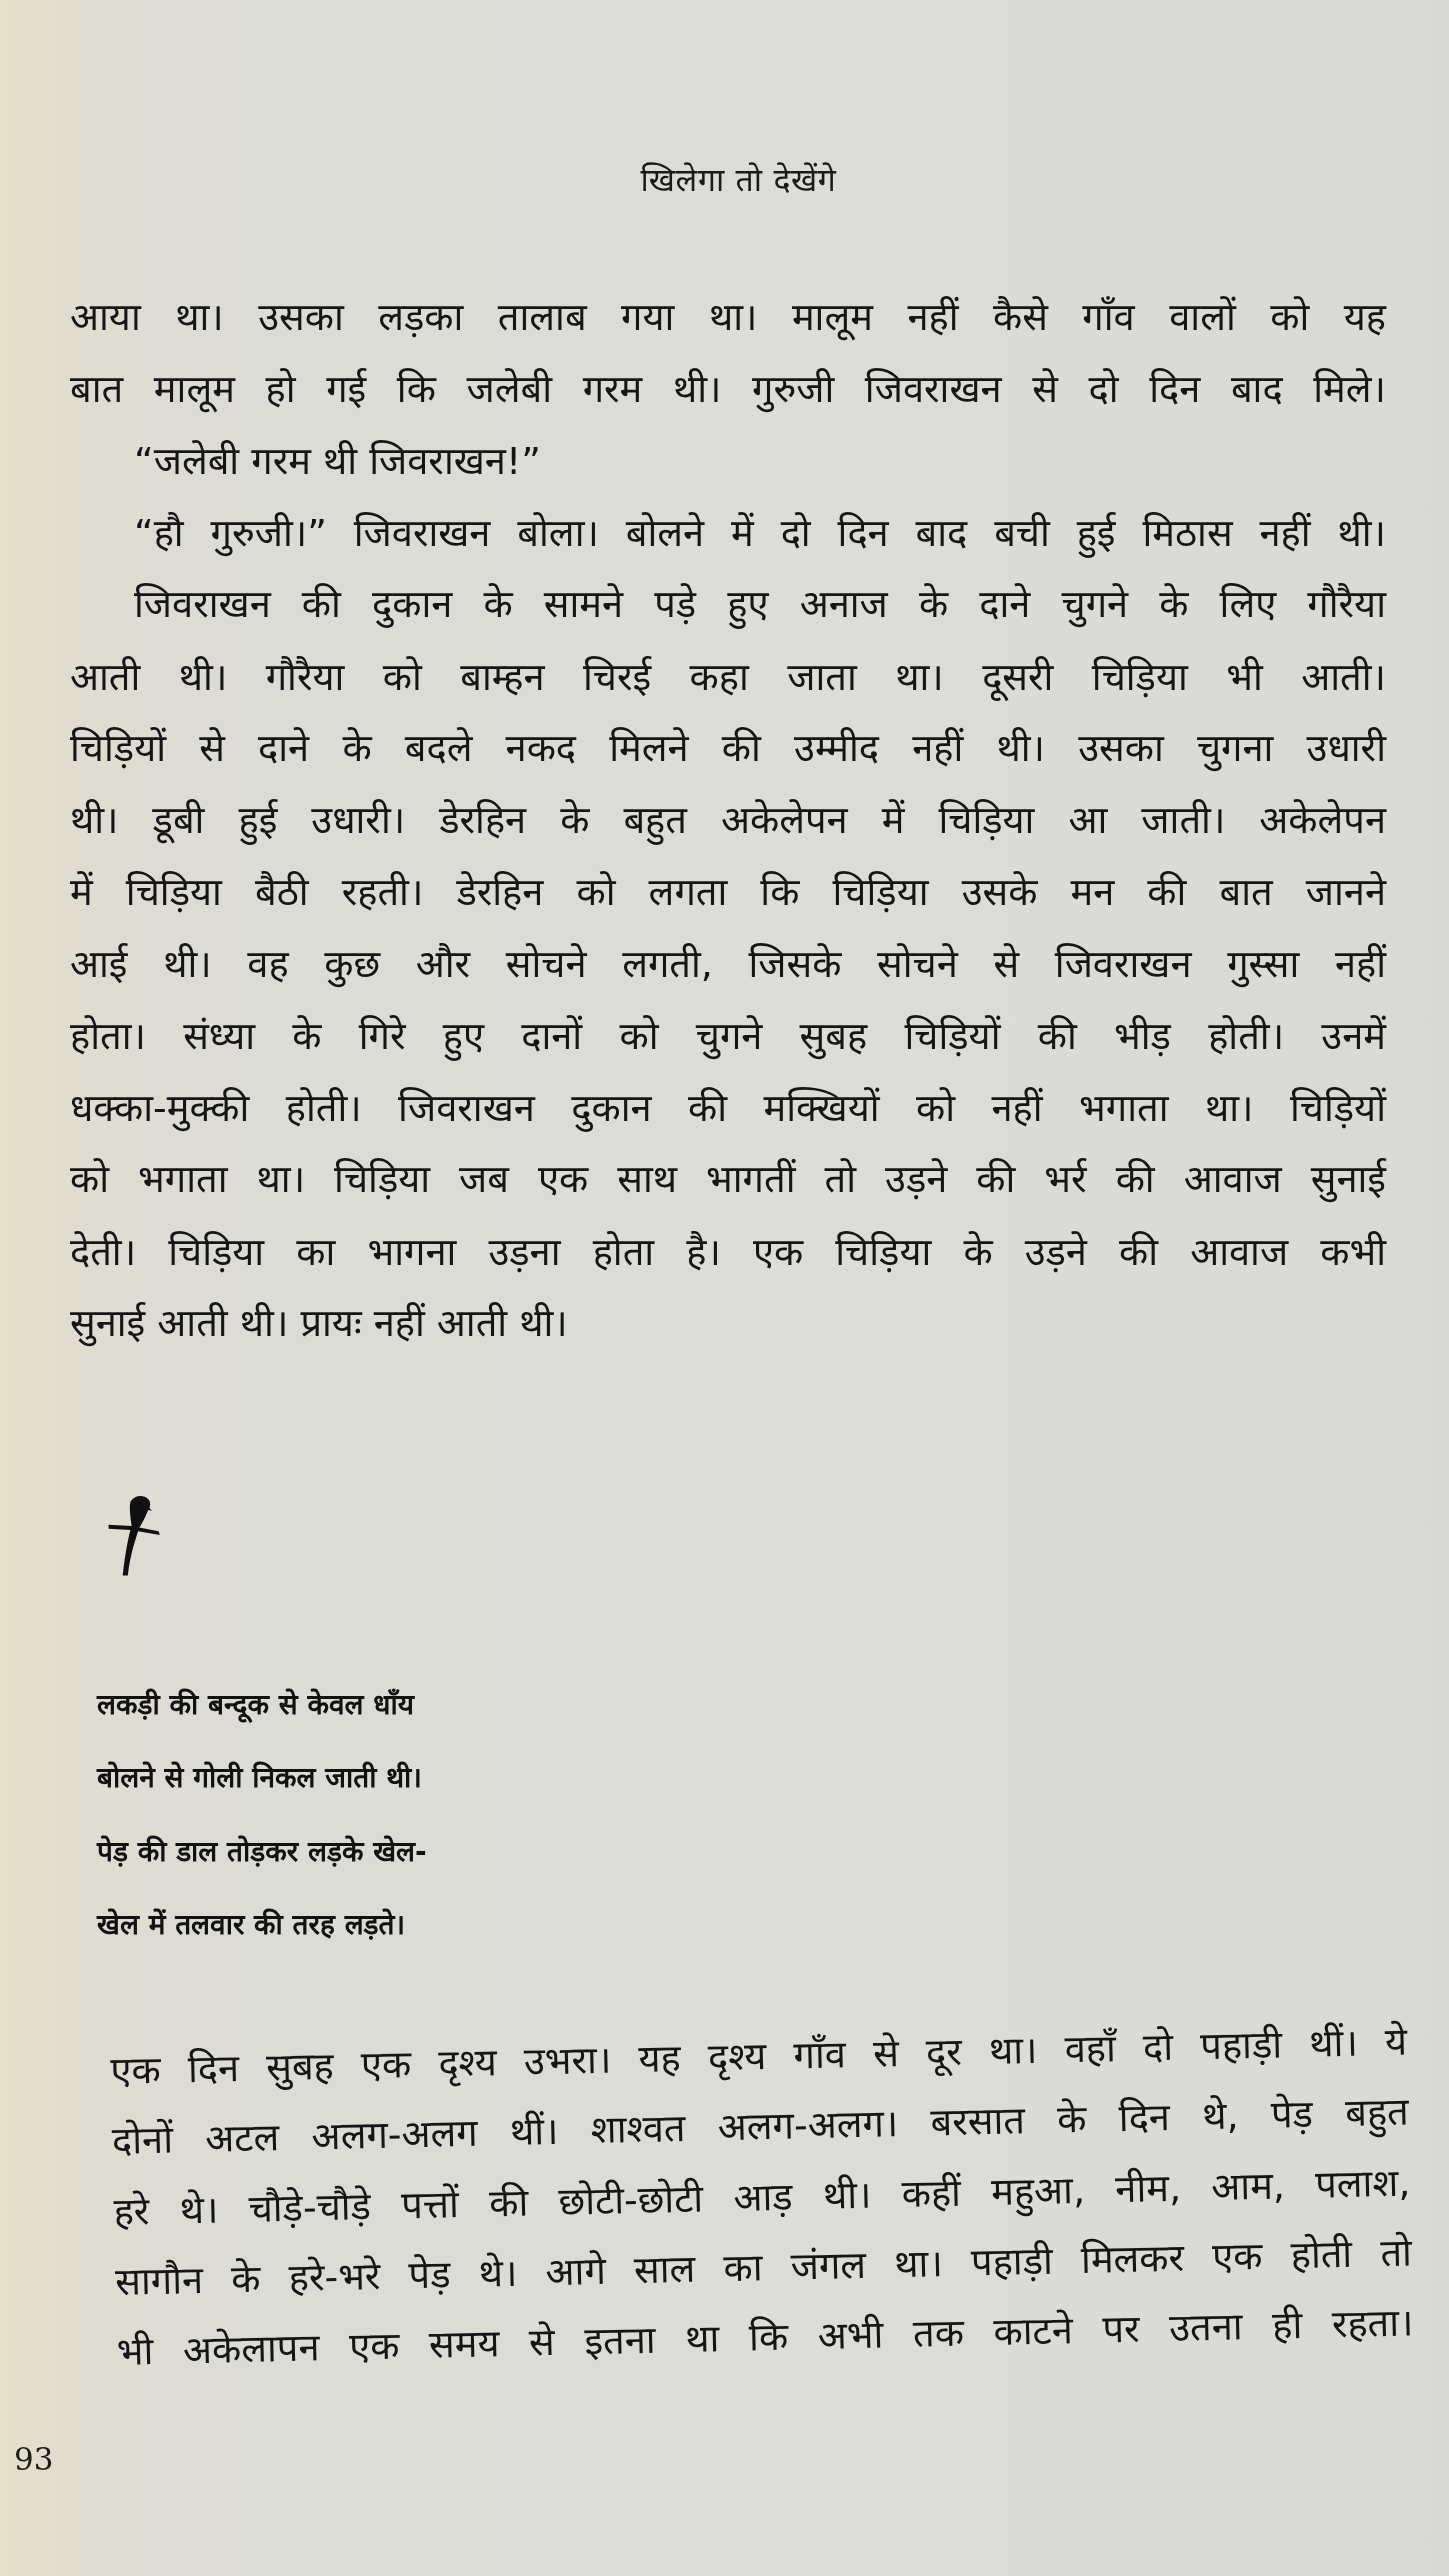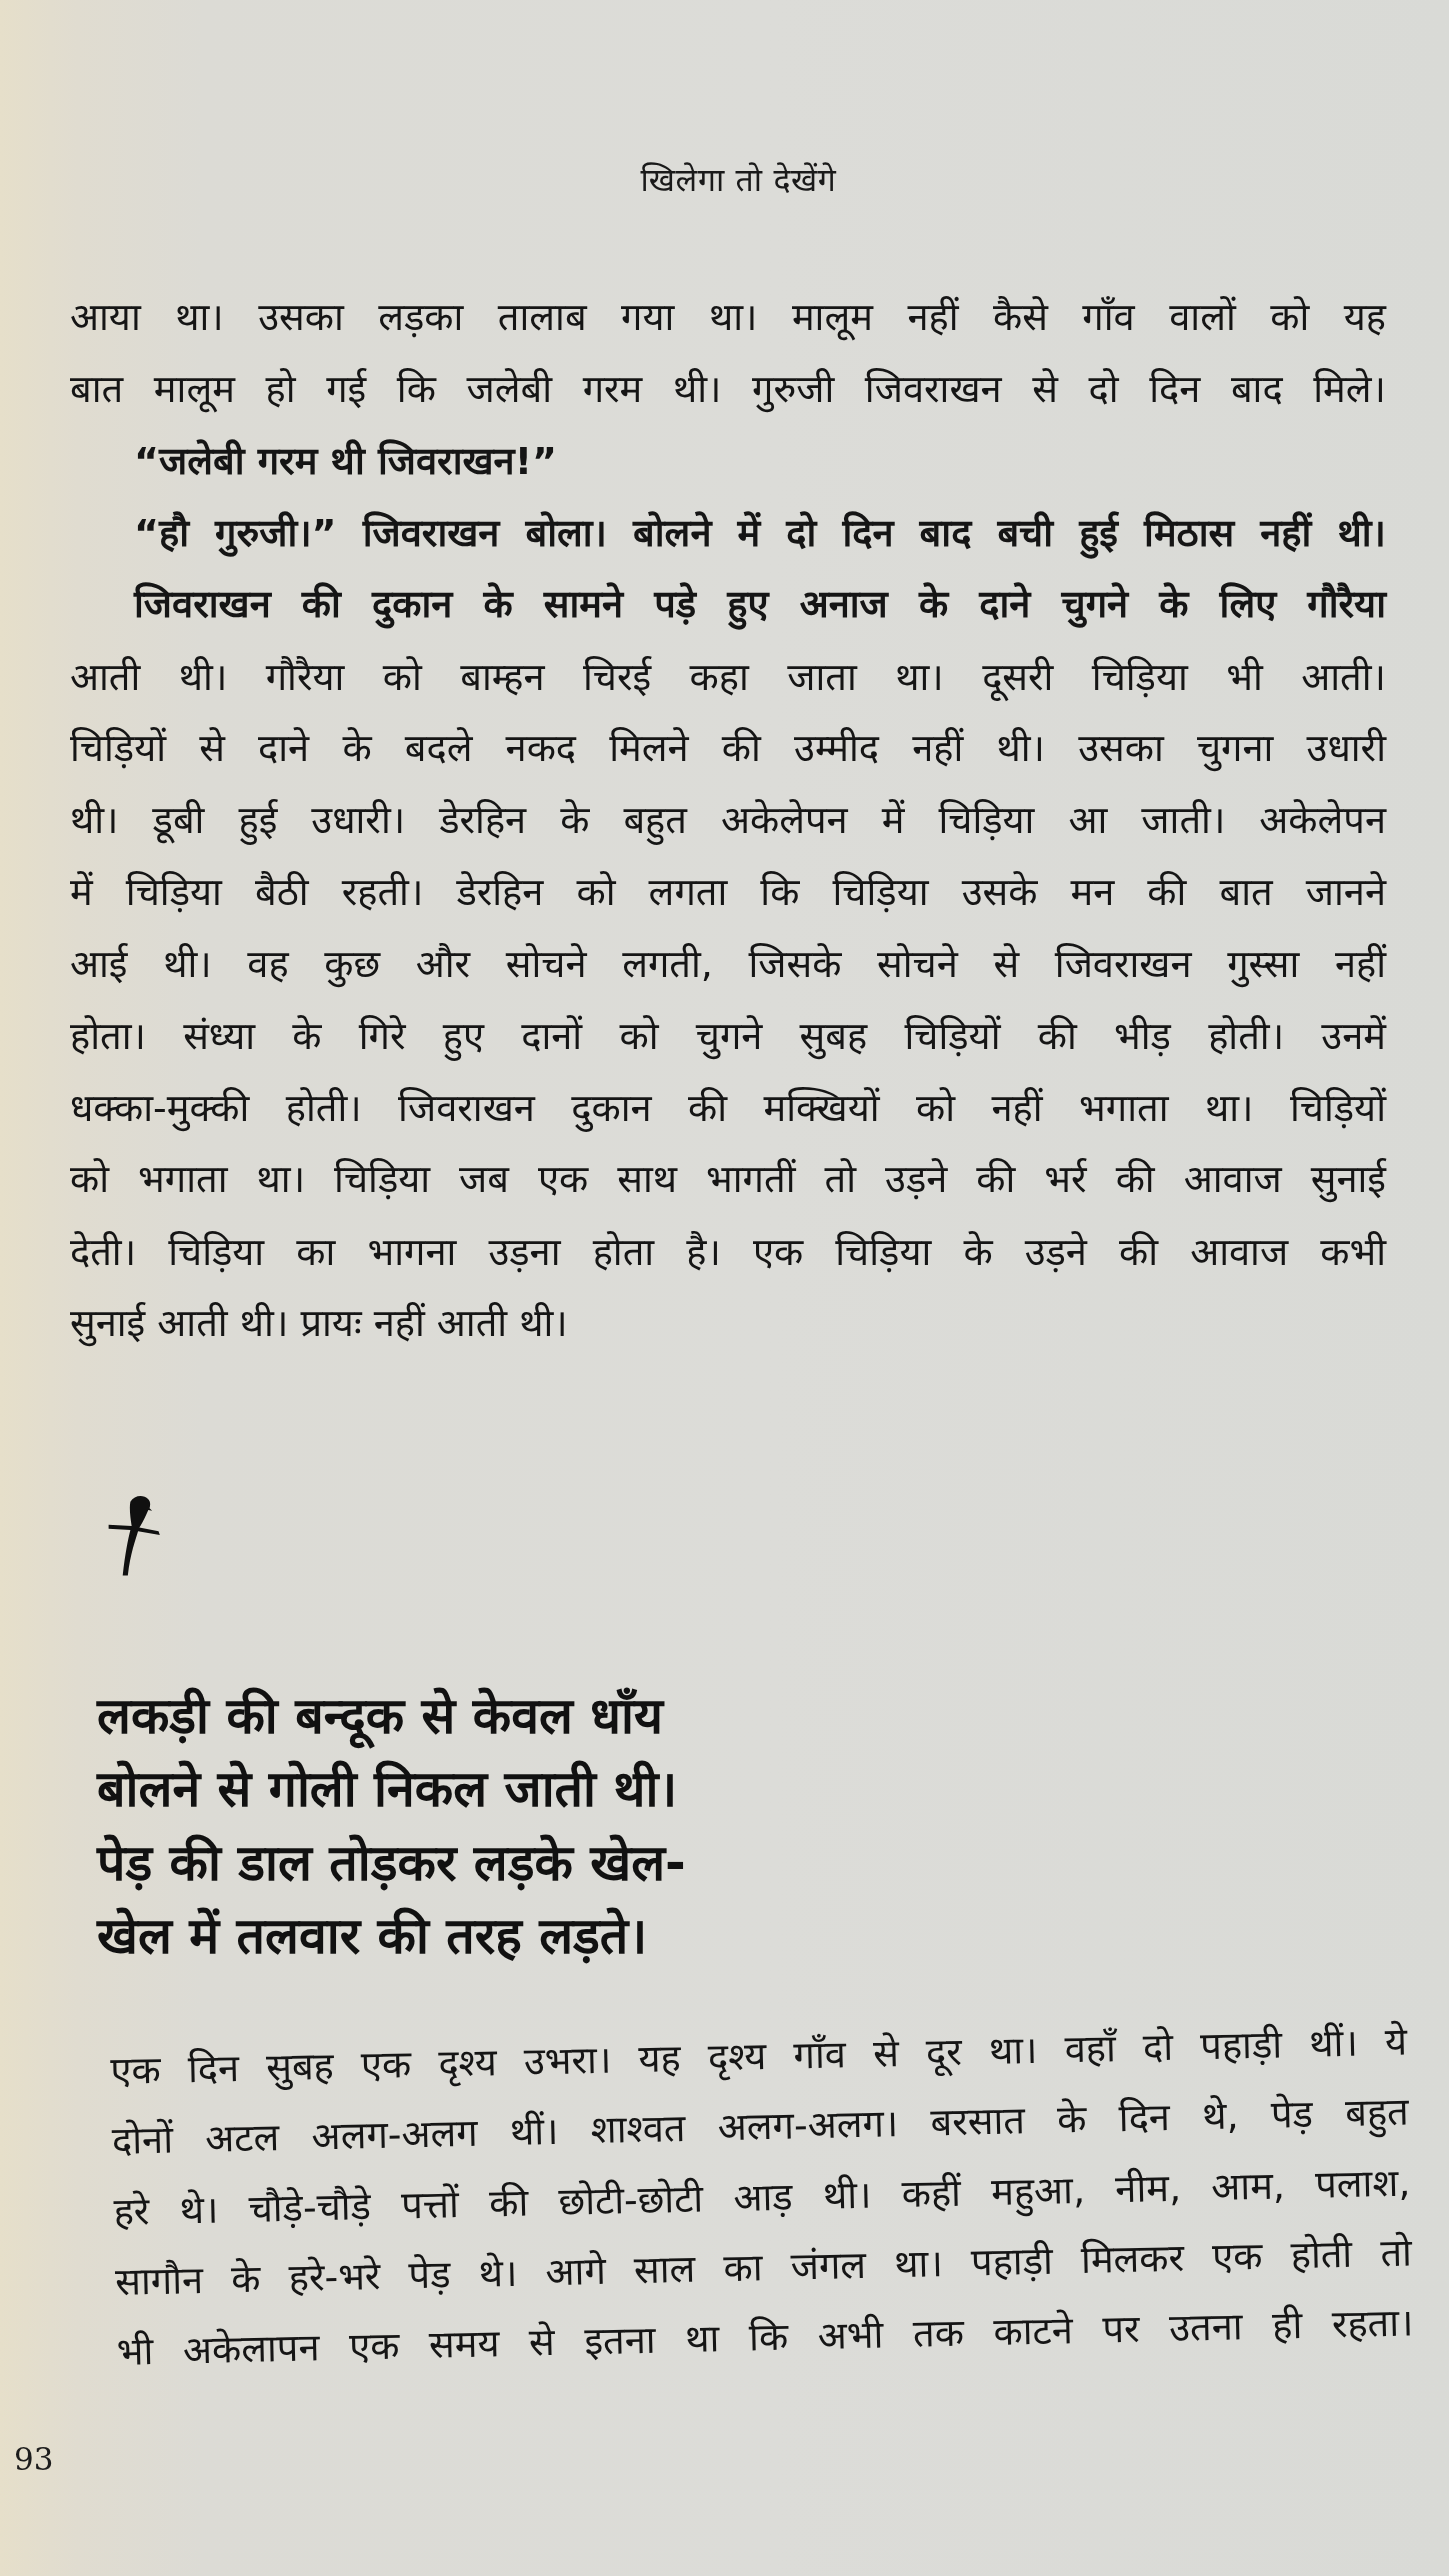--- a/index.html
+++ b/index.html
@@ -40,36 +40,36 @@
       white-space: nowrap;
       font-size: 38px;
       line-height: 1;
       color: #151515;
     }
     .line.justify {
       width: 1316px;
       text-align: justify;
       text-align-last: justify;
     }
-    .line.indent { padding-left: 64px; box-sizing: border-box; font-weight: bold; }
+    .line.indent { padding-left: 64px; box-sizing: border-box; }
     .ornament {
       position: absolute;
       left: 83px;
       top: 1469px;
       width: 77px;
       height: 96px;
     }
     .verse {
       position: absolute;
       left: 83px;
       width: 639px;
     }
     .verse .line {
       font-weight: bold;
-      font-size: 50px;
+      font-size: 28px;
       color: #111;
     }
     .block2 {
       position: absolute;
       left: 96px;
       width: 1297px;
       transform: rotate(-1.3deg);
       transform-origin: left top;
     }
     .block2 .line.justify { width: 1297px; }

